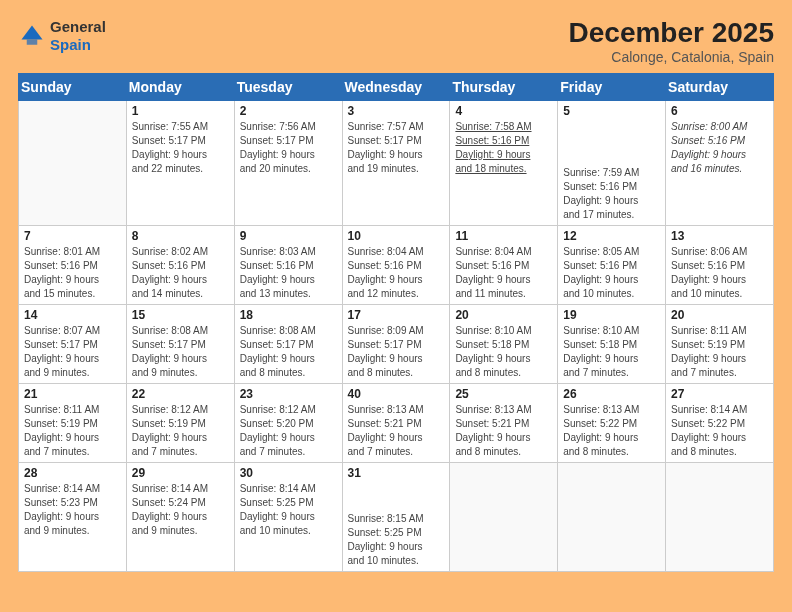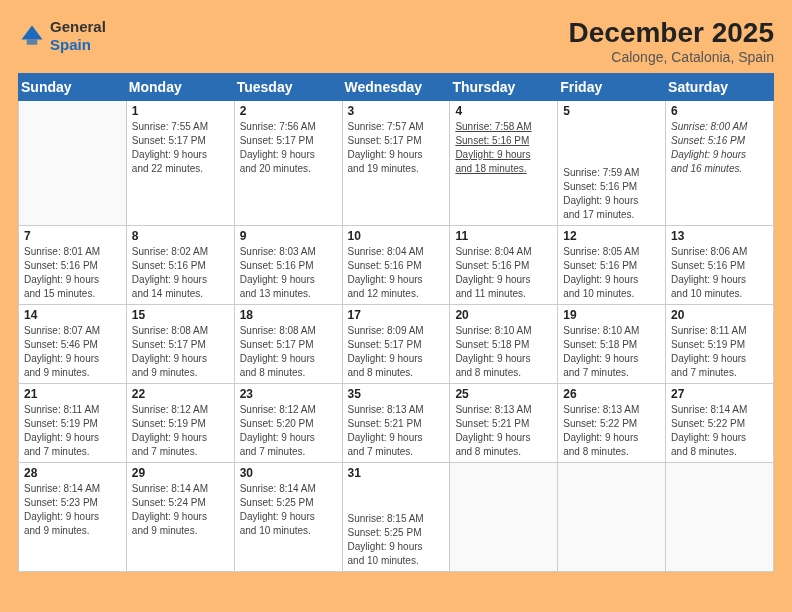--- a/index.html
+++ b/index.html
@@ -218,21 +218,21 @@
             <div class="day-info" style="white-space: pre-line;">Sunrise: 8:06 AM
 Sunset: 5:16 PM
 Daylight: 9 hours
 and 10 minutes.</div>
           </td>
         </tr>
         <tr>
           <td>
             <span class="day-num">14</span>
             <div class="day-info" style="white-space: pre-line;">Sunrise: 8:07 AM
-Sunset: 5:46 PM
+Sunset: 5:17 PM
 Daylight: 9 hours
 and 9 minutes.</div>
           </td>
           <td>
             <span class="day-num">15</span>
             <div class="day-info" style="white-space: pre-line;">Sunrise: 8:08 AM
 Sunset: 5:17 PM
 Daylight: 9 hours
 and 9 minutes.</div>
           </td>
@@ -288,21 +288,21 @@
 and 7 minutes.</div>
           </td>
           <td>
             <span class="day-num">23</span>
             <div class="day-info" style="white-space: pre-line;">Sunrise: 8:12 AM
 Sunset: 5:20 PM
 Daylight: 9 hours
 and 7 minutes.</div>
           </td>
           <td>
-            <span class="day-num">35</span>
+            <span class="day-num">40</span>
             <div class="day-info" style="white-space: pre-line;">Sunrise: 8:13 AM
 Sunset: 5:21 PM
 Daylight: 9 hours
 and 7 minutes.</div>
           </td>
           <td>
             <span class="day-num">25</span>
             <div class="day-info" style="white-space: pre-line;">Sunrise: 8:13 AM
 Sunset: 5:21 PM
 Daylight: 9 hours

